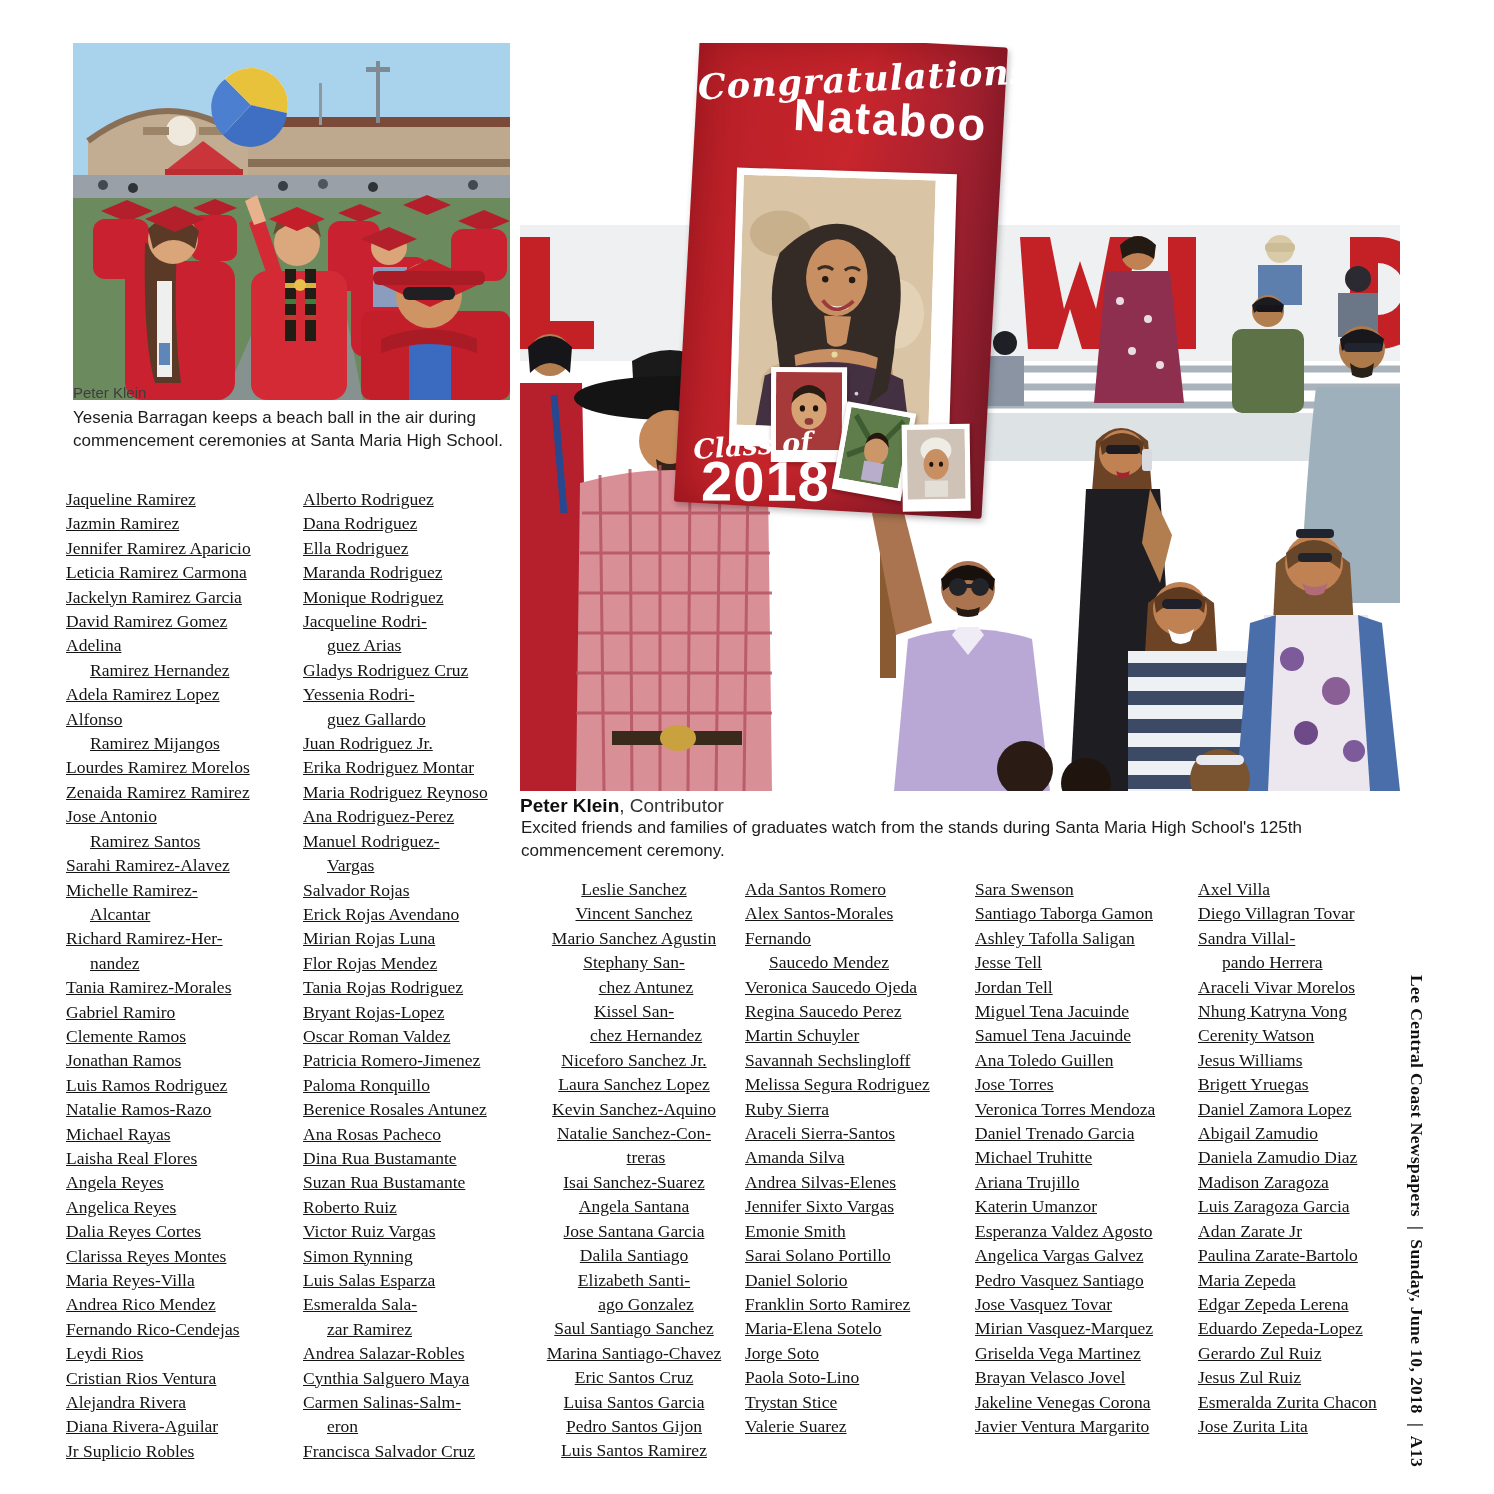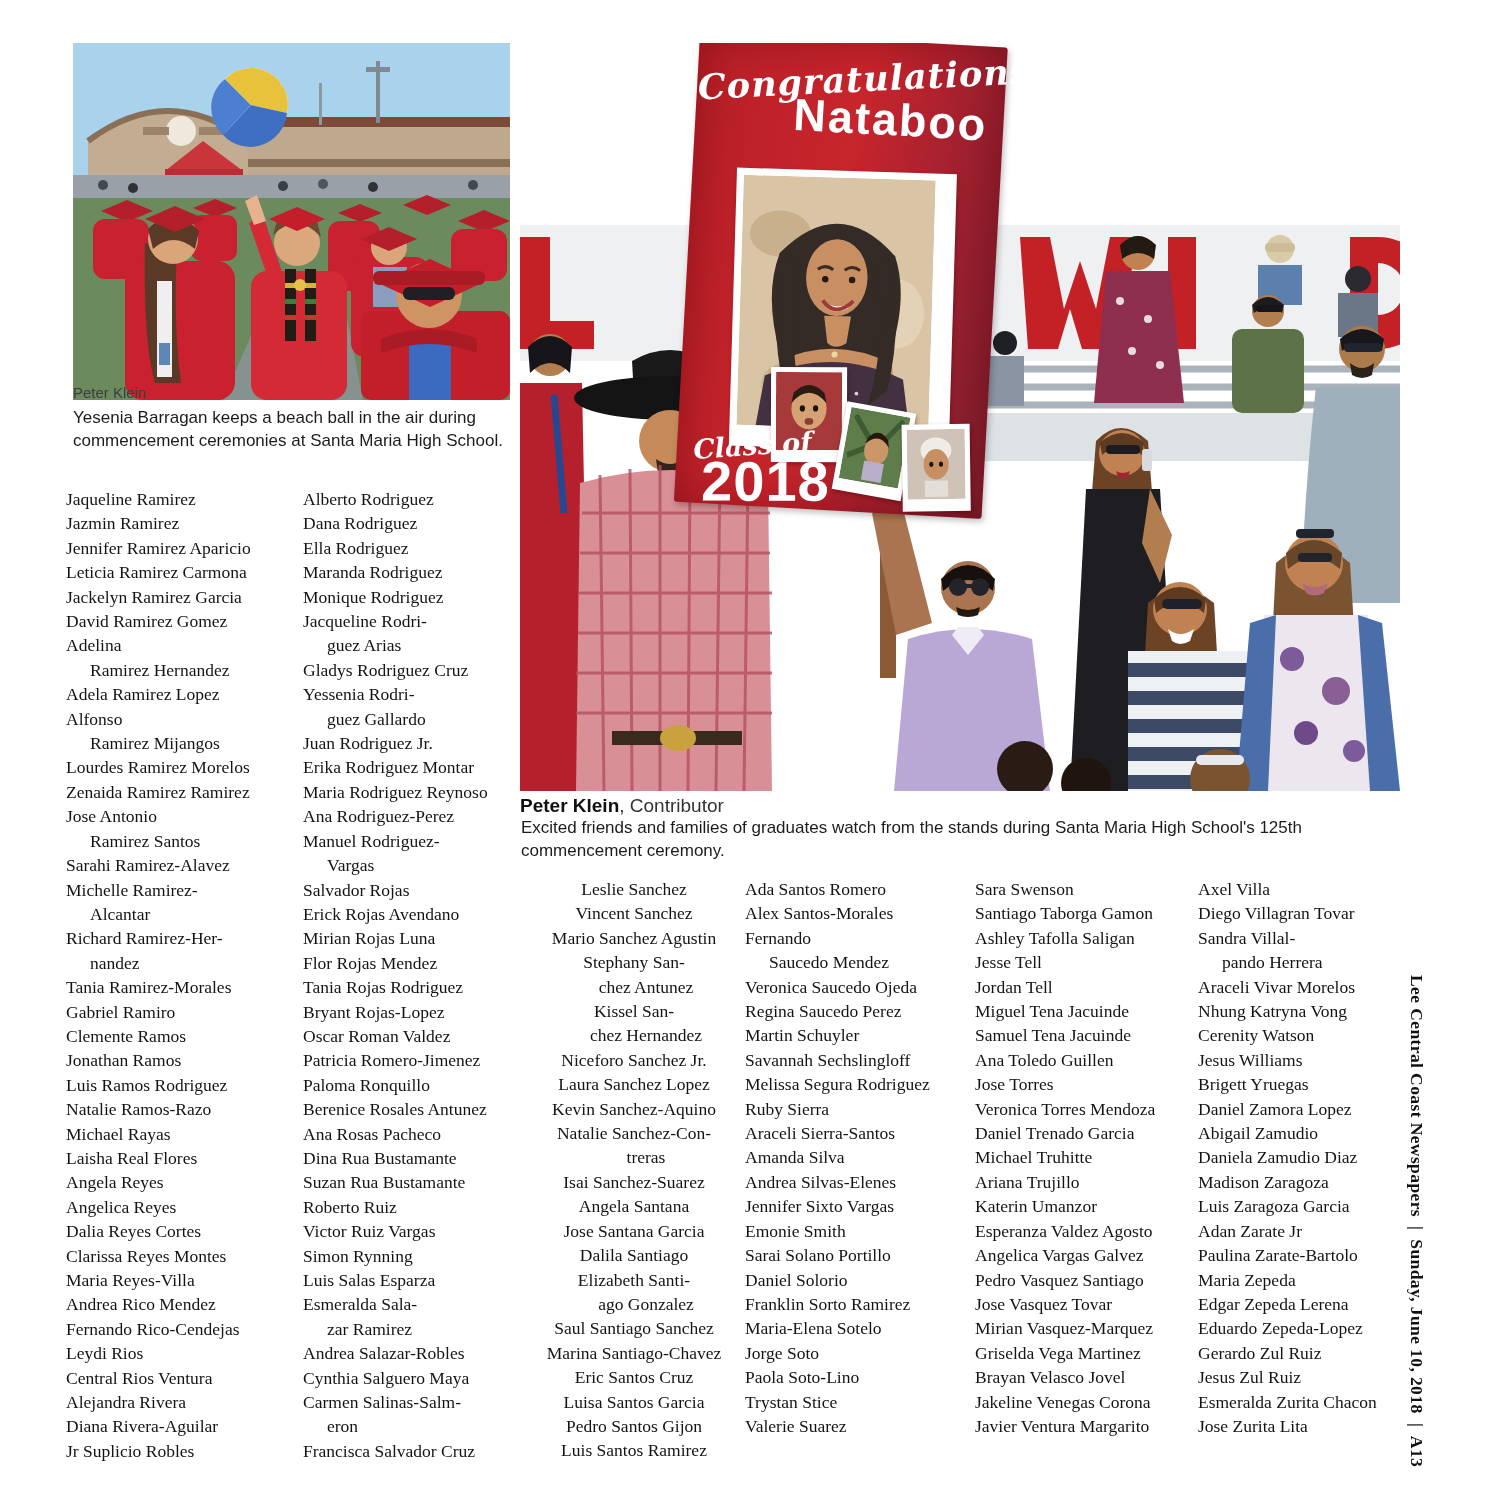--- a/index.html
+++ b/index.html
@@ -13,21 +13,21 @@
   .credit{position:absolute;font-size:15px;color:#3d3d3d;text-align:left;}
   #left-credit{left:73px;top:384px;width:437px;}
   #right-credit{left:520px;top:795px;width:880px;font-size:19px;color:#333;}
   #right-credit .bold{font-weight:bold;color:#101010;}
 
   .caption{position:absolute;font-size:17px;line-height:22.5px;color:#1c1c1c;}
   #left-caption{left:73px;top:407px;width:452px;}
   #right-caption{left:521px;top:817px;width:880px;}
 
   .namecol{position:absolute;width:228px;font-family:"Liberation Serif",serif;
-           font-size:17.5px;line-height:24.4px;color:#141414;}
+           font-size:17.5px;line-height:24.4px;color:#141414;text-decoration:underline;}
   .name{white-space:pre-line;padding-left:24px;text-indent:-24px;}
   #col1{left:66px;top:487px;}
   #col2{left:295px;top:487px;margin-left:8px;}
   #col3{left:520px;top:877px;text-align:center;}
   #col4{left:745px;top:877px;}
   #col5{left:975px;top:877px;}
   #col6{left:1198px;top:877px;}
 
   #sidebar-vertical{position:absolute;left:1406px;top:975px;height:500px;
        writing-mode:vertical-rl;font-family:"Liberation Serif",serif;font-weight:bold;
@@ -426,21 +426,21 @@
     <div class="name">Michael Rayas</div>
     <div class="name">Laisha Real Flores</div>
     <div class="name">Angela Reyes</div>
     <div class="name">Angelica Reyes</div>
     <div class="name">Dalia Reyes Cortes</div>
     <div class="name">Clarissa Reyes Montes</div>
     <div class="name">Maria Reyes-Villa</div>
     <div class="name">Andrea Rico Mendez</div>
     <div class="name">Fernando Rico-Cendejas</div>
     <div class="name">Leydi Rios</div>
-    <div class="name">Central Rios Ventura</div>
+    <div class="name">Cristian Rios Ventura</div>
     <div class="name">Alejandra Rivera</div>
     <div class="name">Diana Rivera-Aguilar</div>
     <div class="name">Jr Suplicio Robles</div>
   </div>
 <div class="namecol" id="col2">
     <div class="name">Alberto Rodriguez</div>
     <div class="name">Dana Rodriguez</div>
     <div class="name">Ella Rodriguez</div>
     <div class="name">Maranda Rodriguez</div>
     <div class="name">Monique Rodriguez</div>

